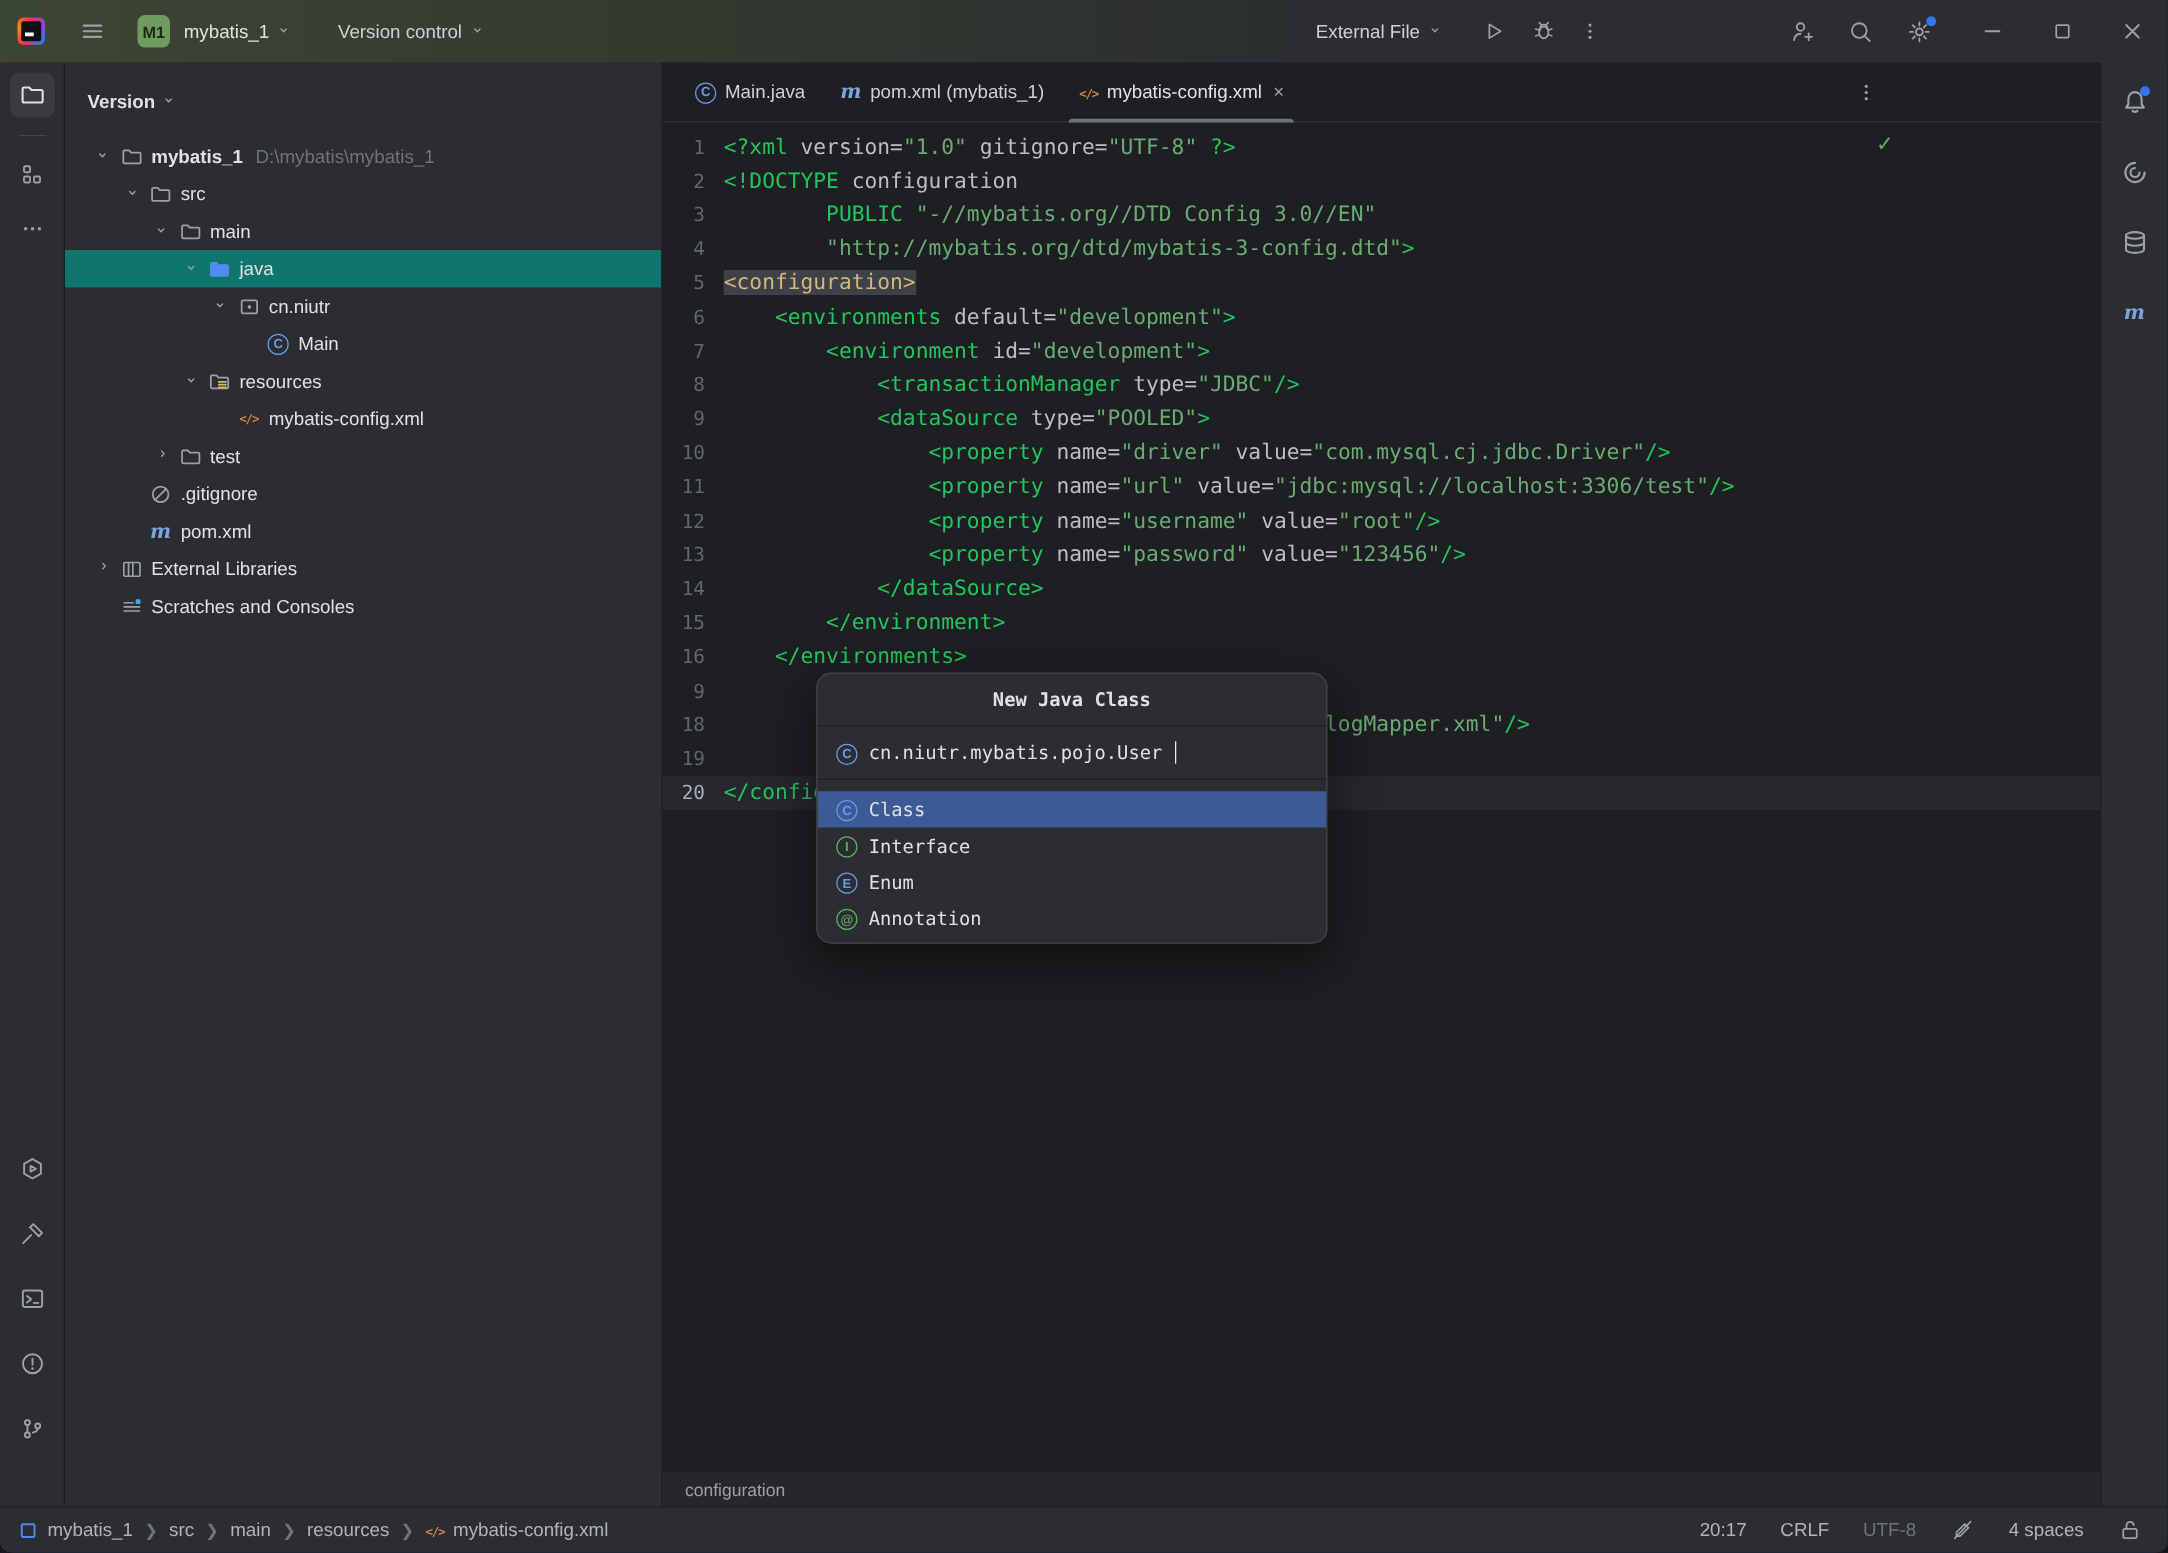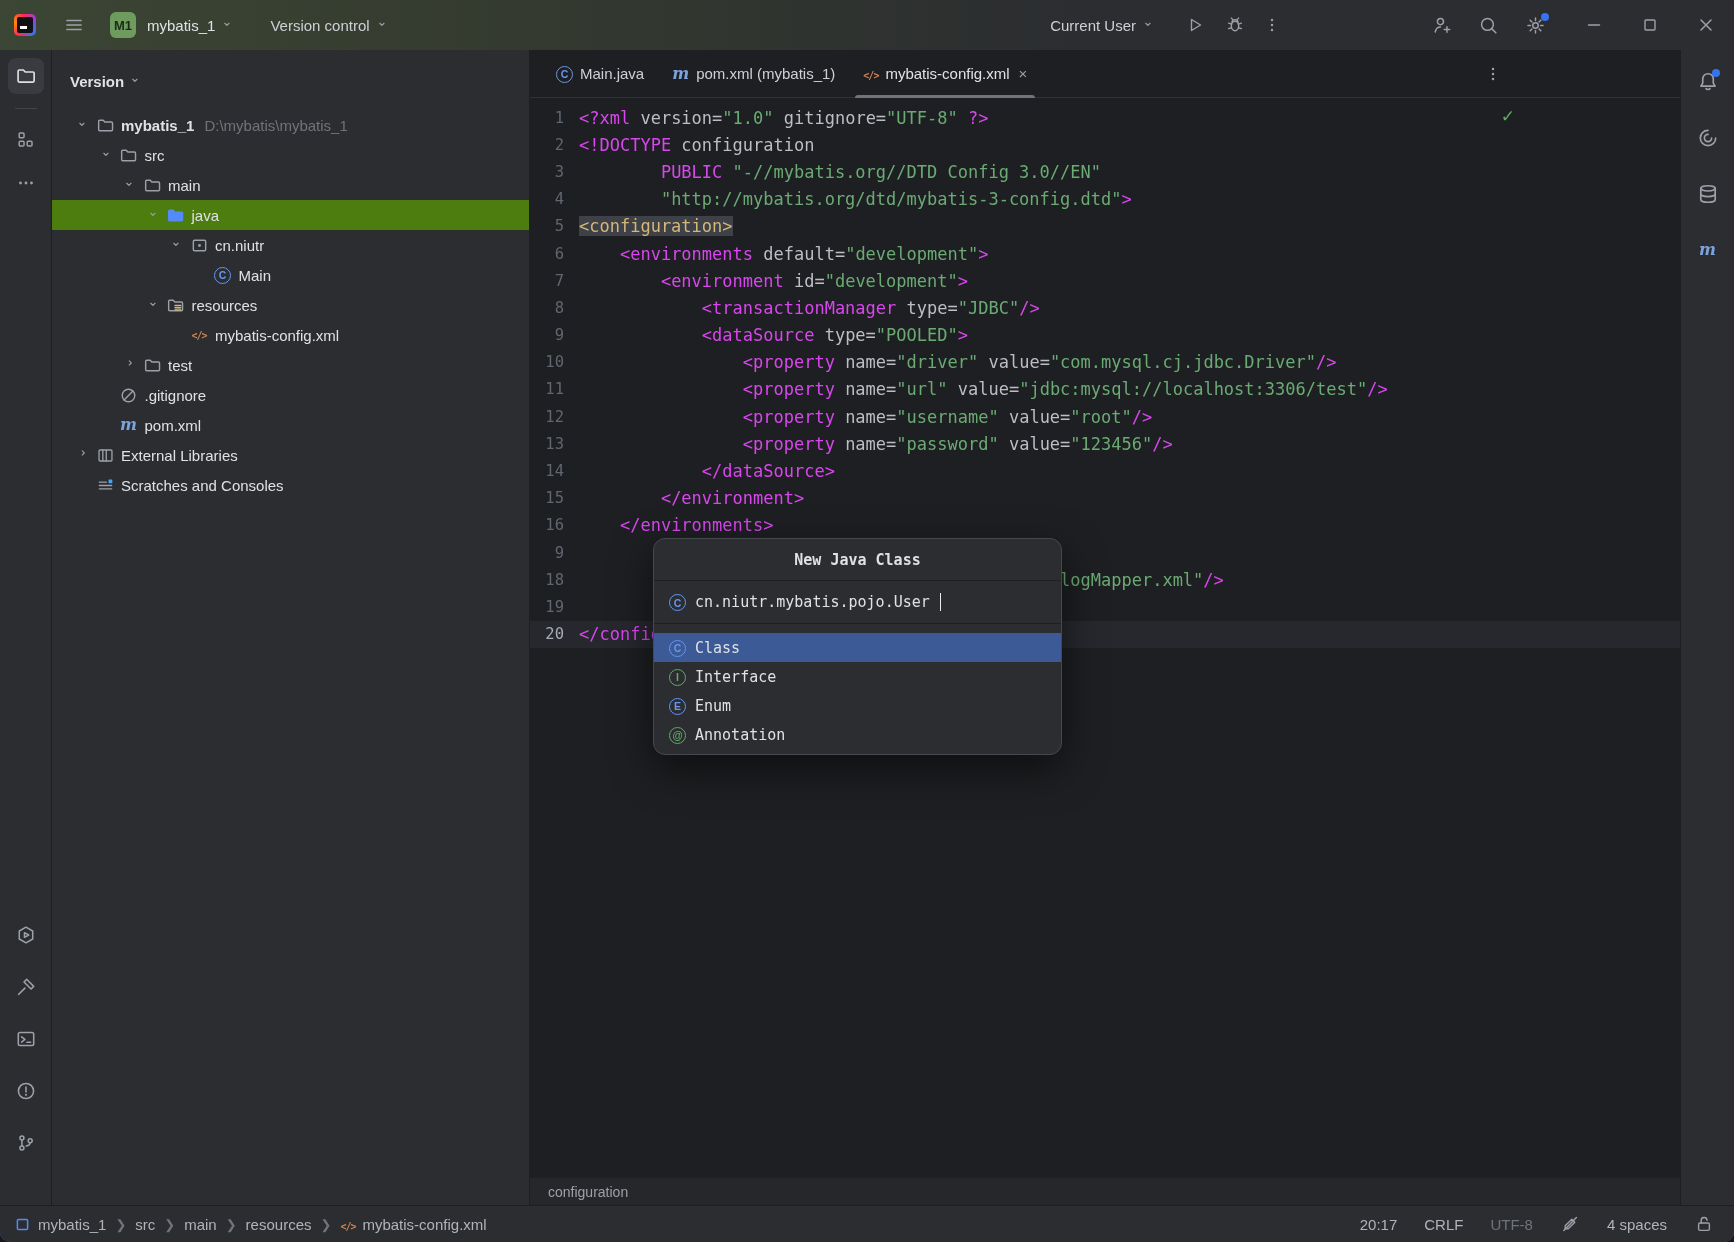--- a/index.html
+++ b/index.html
@@ -39,21 +39,21 @@
   .lstrip-bottom{ margin-top:auto; display:flex; flex-direction:column; align-items:center; gap:16px; padding-bottom:44px; }
   .rstrip{ width:54px; flex:0 0 54px; background:#2b2d30; border-left:1px solid #1e1f22;
     display:flex; flex-direction:column; align-items:center; padding-top:14px; gap:20px; }
   
   .ppanel{ width:478px; flex:0 0 478px; background:#2b2d30; border-right:1px solid #1e1f22;
     display:flex; flex-direction:column; overflow:hidden; }
   .ppanel-header{ display:flex; align-items:center; gap:6px; height:30px; margin:16px 0 14px 18px;
     font-weight:bold; font-size:15px; }
   .tree{ font-size:15px; }
   .trow{ height:30px; display:flex; align-items:center; white-space:nowrap; }
-  .trow.sel{ background:#4d7c0f; }
+  .trow.sel{ background:#0f766e; }
   .tchev{ width:20px; flex:0 0 20px; display:inline-flex; justify-content:center; color:#9da0a8; }
   .ticon{ width:22px; flex:0 0 22px; display:inline-flex; justify-content:center; margin-right:5px; }
   .tlabel{ color:#dfe1e5; }
   .tlabel.bold{ font-weight:bold; }
   .tsuffix{ color:#6f737a; margin-left:10px; }
   
   .cic{ width:17px; height:17px; border-radius:50%; display:inline-flex; align-items:center; justify-content:center;
     font-size:10.5px; font-weight:bold; font-family:"Liberation Sans",sans-serif; }
   .cic.blue{ border:1.5px solid #6897ec; color:#6897ec; }
   .cic.green{ border:1.5px solid #5fad65; color:#5fad65; }
@@ -69,21 +69,21 @@
     background:#6f737a; border-radius:3px 3px 0 0; }
   .tab .close{ color:#9da0a8; font-size:15px; margin-left:2px; }
   .tab-kebab{ position:absolute; right:178px; top:0; bottom:0; display:flex; align-items:center; color:#9da0a8;}
   .codearea{ flex:1 1 auto; position:relative; overflow:hidden; padding-top:6px;
     font-family:"DejaVu Sans Mono",monospace; font-size:17px; }
   .crow{ height:27.2px; display:flex; align-items:center; white-space:pre; }
   .crow.caret{ background:#26282e; }
   .ln{ width:34px; flex:0 0 34px; text-align:right; color:#606670; font-size:15.5px; }
   .ln.cur{ color:#a8abb3; }
   .cl{ margin-left:15px; }
-  .t{ color:#d946ef;text-align:center; } .a{ color:#bcbec4; } .s{ color:#6aab73; } .p{ color:#bcbec4; }
+  .t{ color:#22c55e;text-align:center; } .a{ color:#bcbec4; } .s{ color:#6aab73; } .p{ color:#bcbec4; }
   .th{ color:#d5b778; background:#3e4147; }
   .check{ position:absolute; top:8px; right:165px; color:#5fad65; font-size:17px; font-weight:bold;
     font-family:"DejaVu Sans",sans-serif;}
   .ctxbar{ height:28px; flex:0 0 28px; display:flex; align-items:center; padding-left:18px;
     color:#9da0a8; font-size:14px; background:#26272a; border-top:1px solid #1e1f22;}
   
   .dialog{ position:absolute; left:123px; top:440px; width:409px; background:#2b2d30;
     border:1px solid #46484d; border-radius:12px; box-shadow:0 14px 40px rgba(0,0,0,.55);
     font-size:15px; overflow:hidden; z-index:5;}
   .dlg-title{ height:42px; display:flex; align-items:center; justify-content:center;
@@ -129,21 +129,21 @@
       <span style="color:#ced0d6">Version control</span>
       <span class="chev tb-ico">
           <svg width="14" height="14" viewBox="0 0 20 20" fill="none" stroke="currentColor" stroke-width="1.4" stroke-linecap="round" stroke-linejoin="round">
             <path d="M4 7.5l3 3 3-3" stroke-width="1.6"></path>
           </svg>
         </span>
     </div>
 
     <div class="tb-right">
       <div class="tb-group">
-        <span style="color:#ced0d6">Current User</span>
+        <span style="color:#ced0d6">External File</span>
         <span class="chev tb-ico">
             <svg width="14" height="14" viewBox="0 0 20 20" fill="none" stroke="currentColor" stroke-width="1.4" stroke-linecap="round" stroke-linejoin="round">
               <path d="M4 7.5l3 3 3-3" stroke-width="1.6"></path>
             </svg>
           </span>
       </div>
       <span class="tb-ico" style="margin-left:28px">
           <svg width="20" height="20" viewBox="0 0 20 20" fill="none" stroke="currentColor" stroke-width="1.4" stroke-linecap="round" stroke-linejoin="round">
             <path d="M6.5 4.5v11l9-5.5z"></path>
           </svg>

